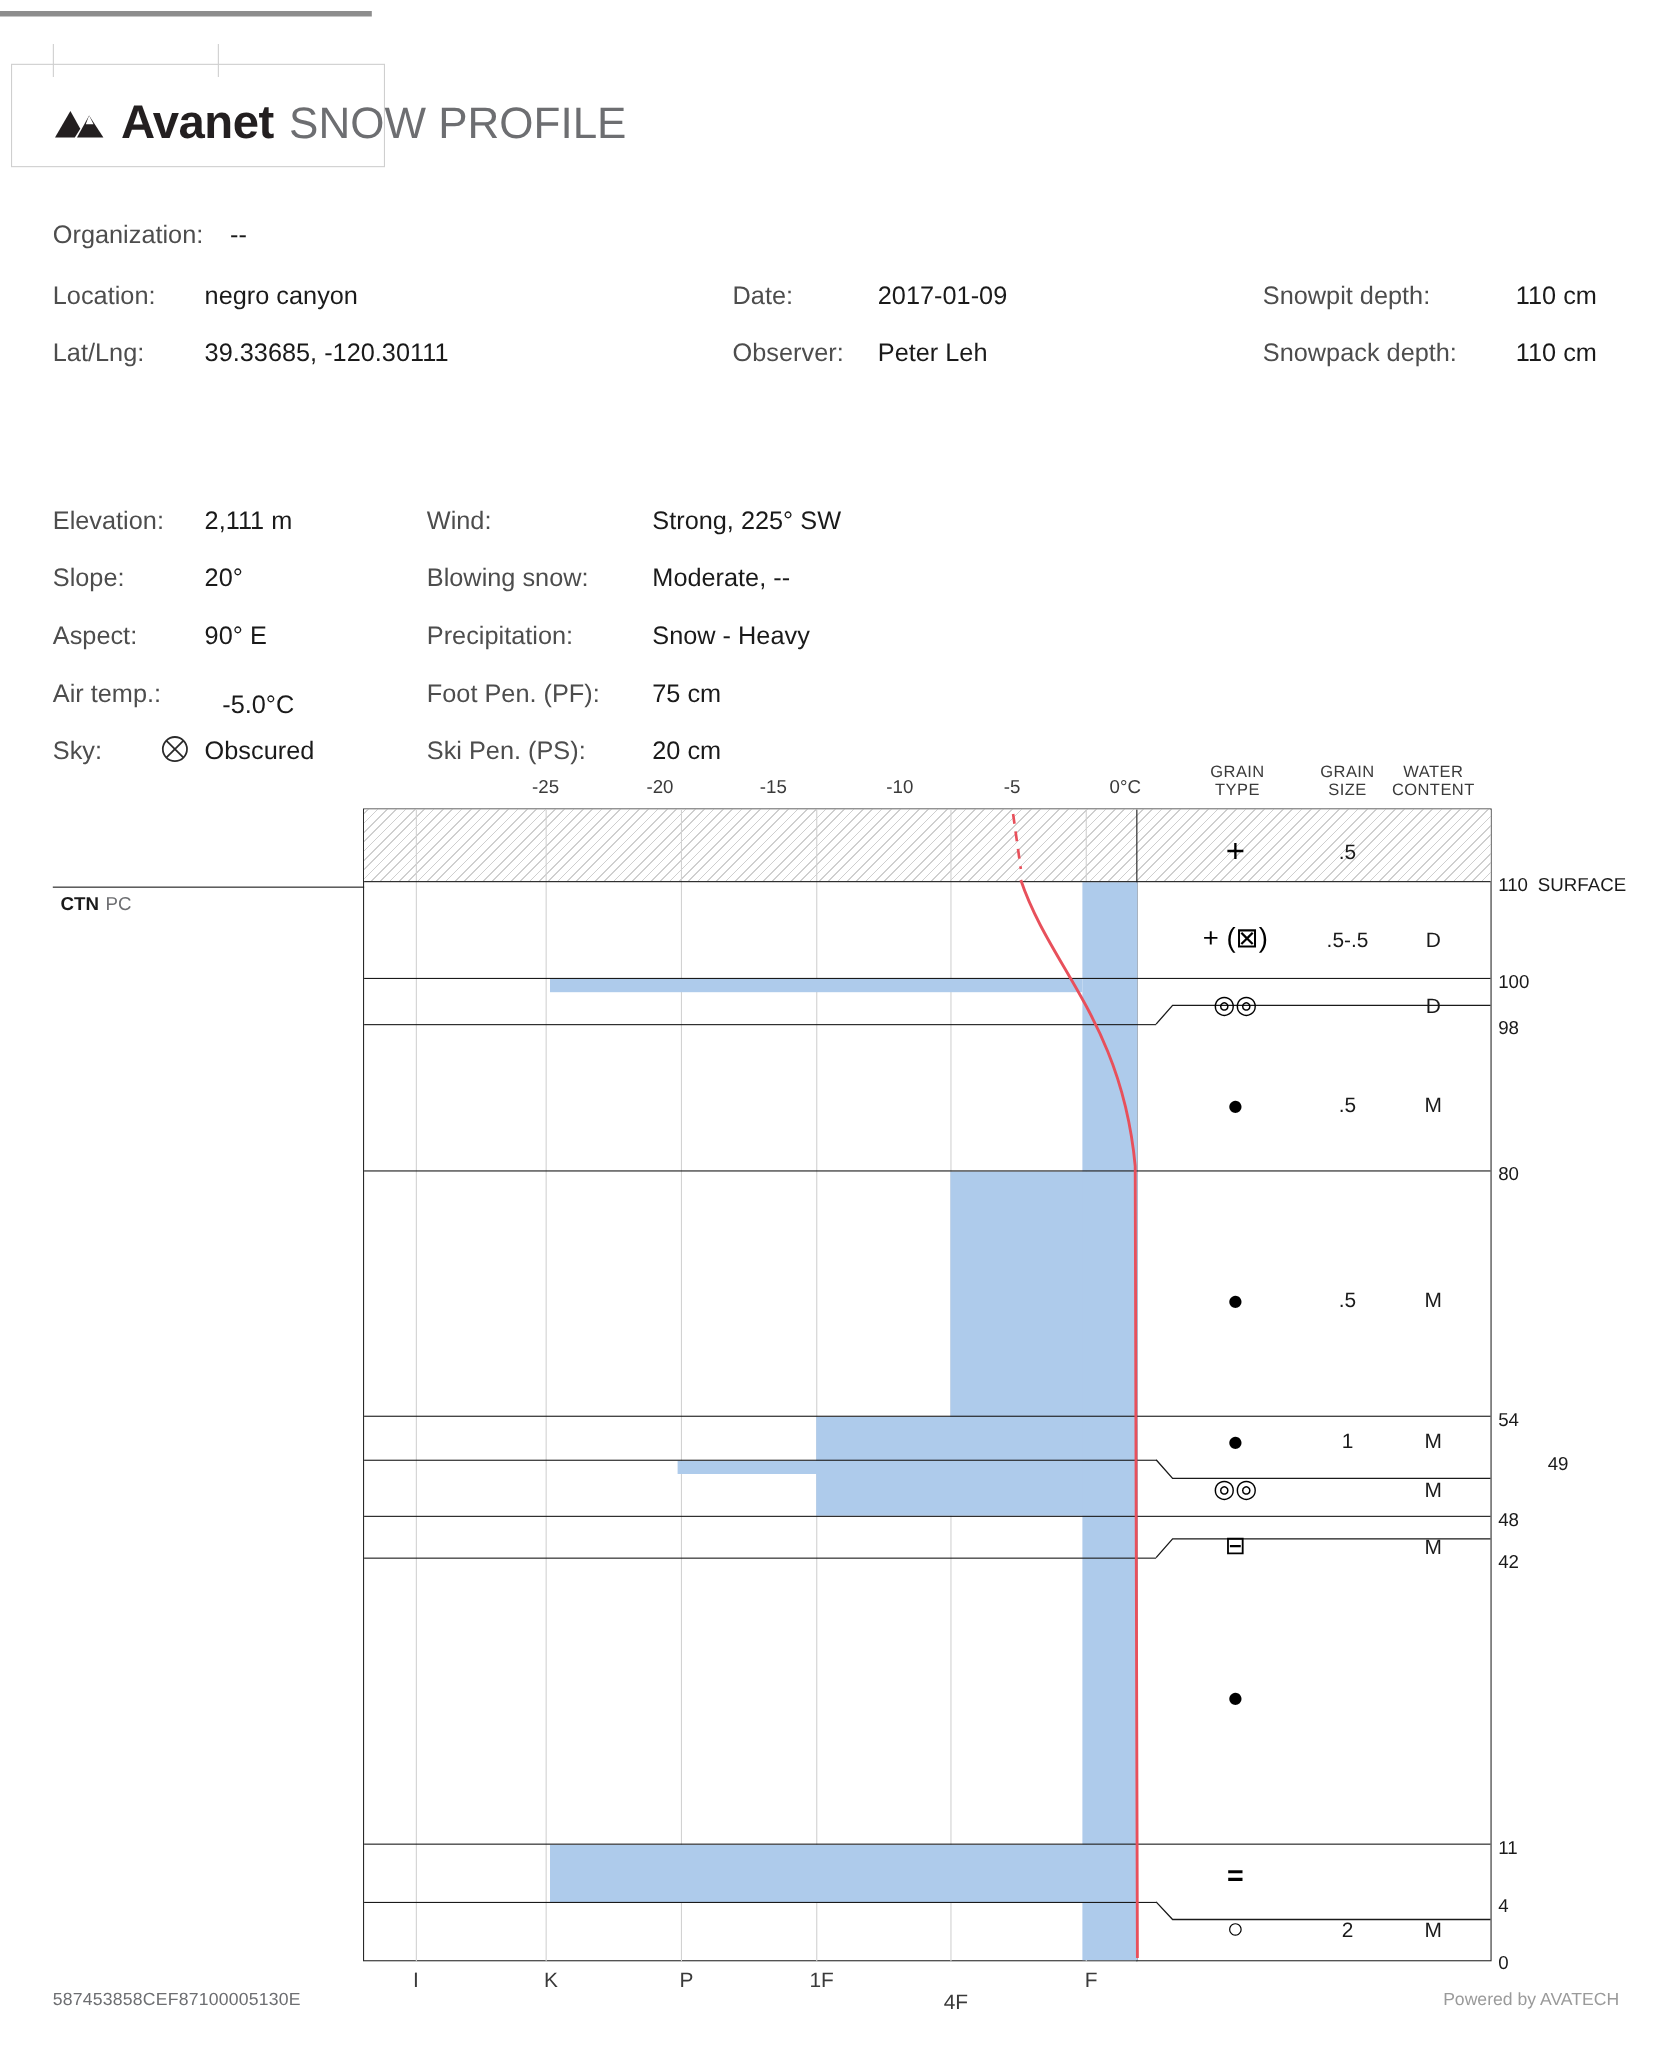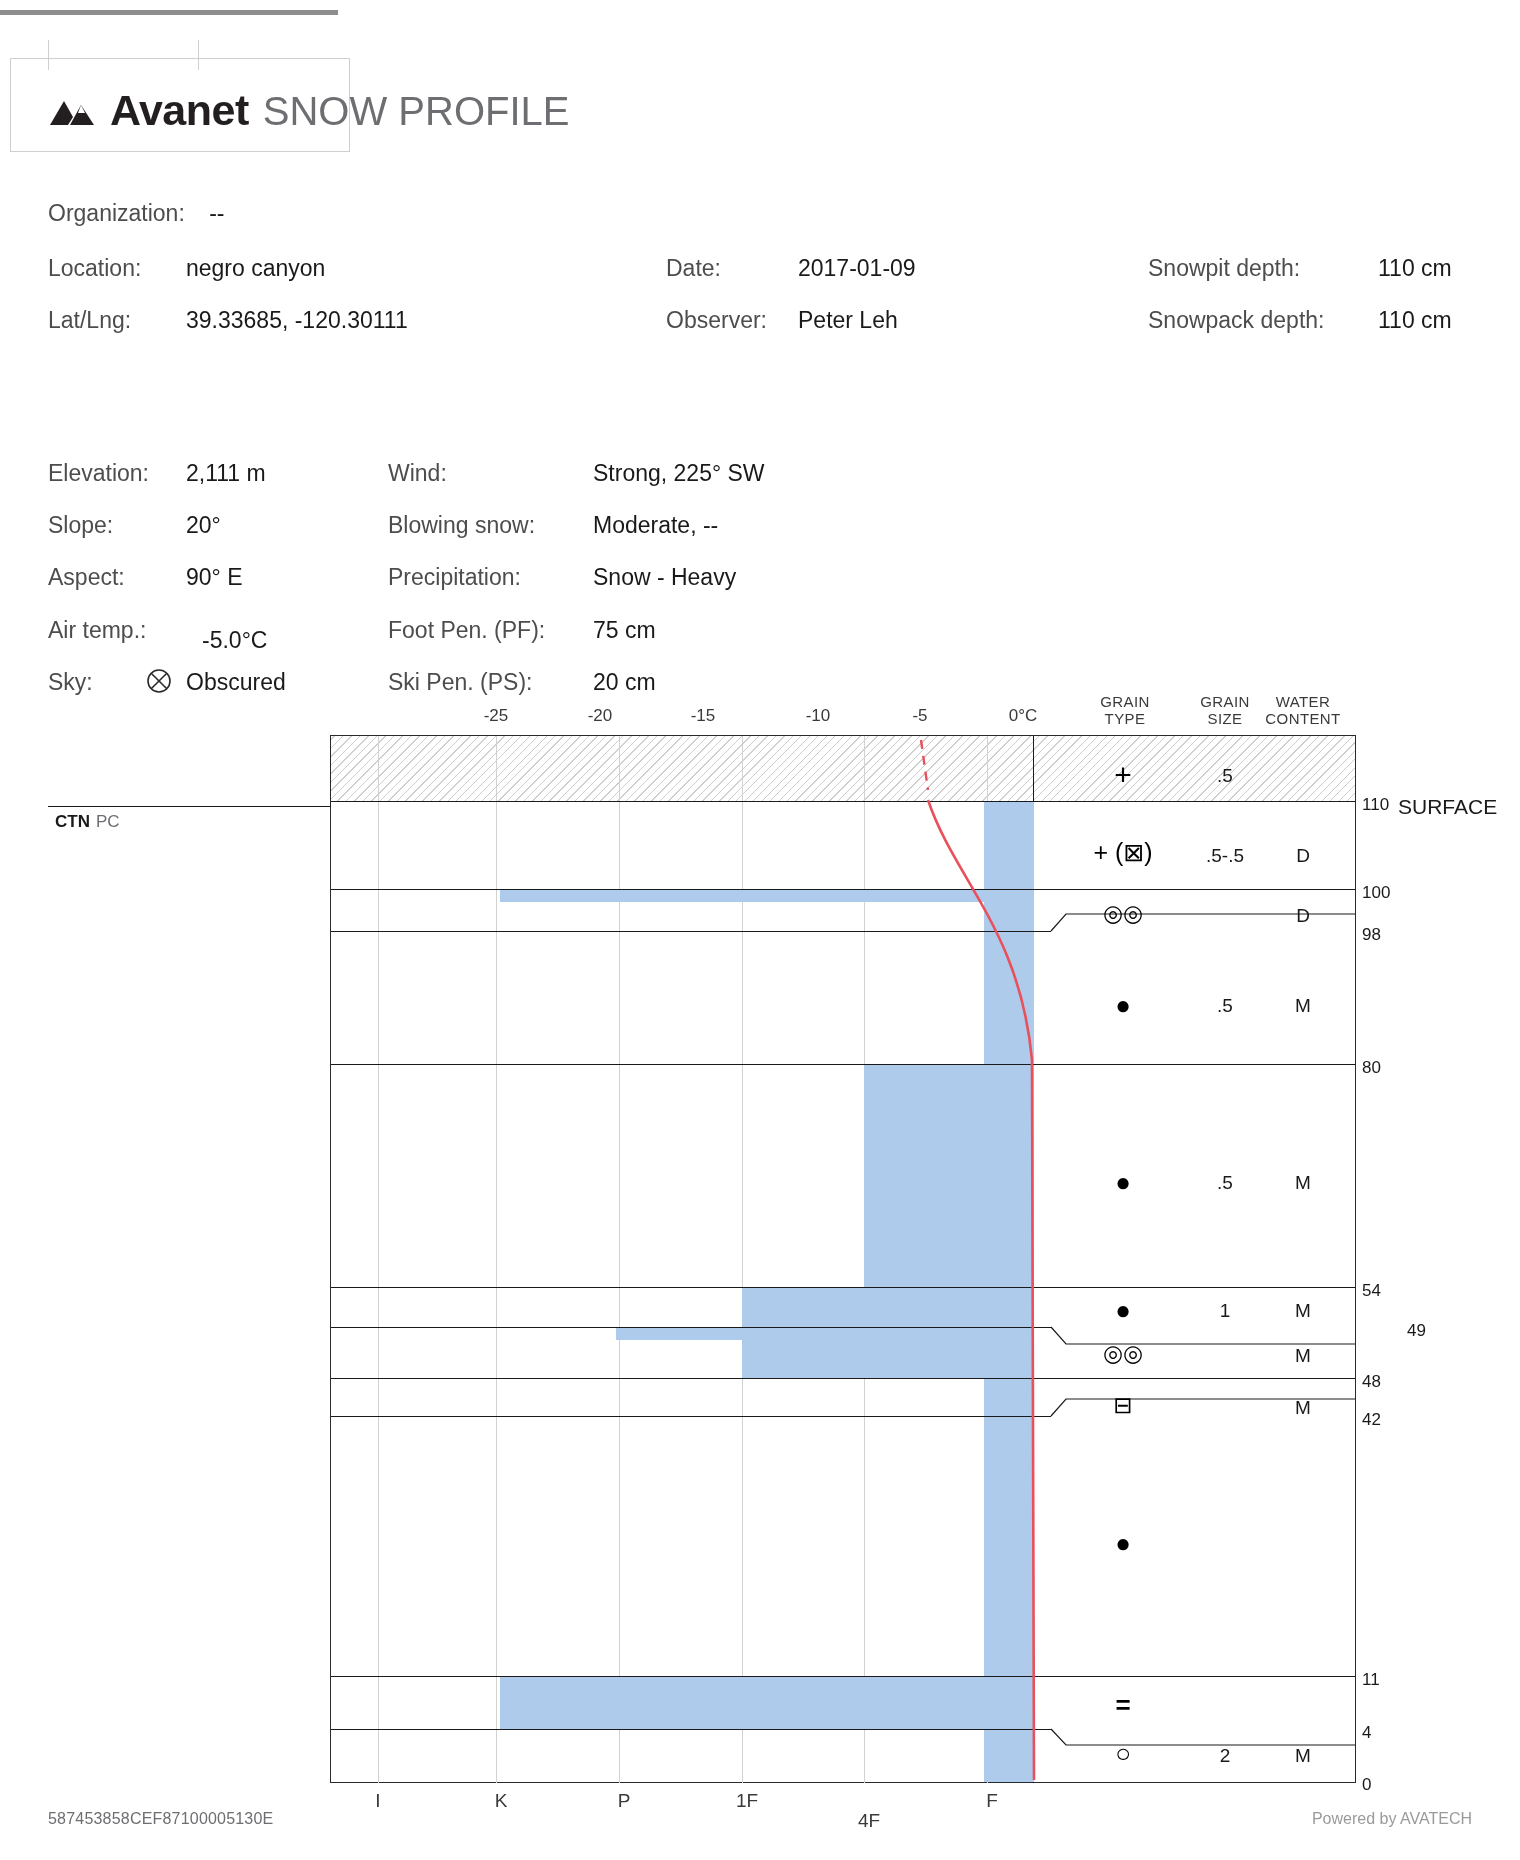--- a/index.html
+++ b/index.html
@@ -198,21 +198,21 @@
   .ctn-line {
     position: absolute;
     left: 48px;
     top: 806px;
     width: 283px;
     height: 1px;
     background: #1a1a1a;
   }
   .surface-lbl {
     position: absolute;
-    font-size: 21px;
+    font-size: 17px;
     color: #1a1a1a;
   }
 
   
   .footer-left {
     position: absolute;
     left: 48px;
     top: 1810px;
     font-size: 16px;
     color: #6d6e71;

